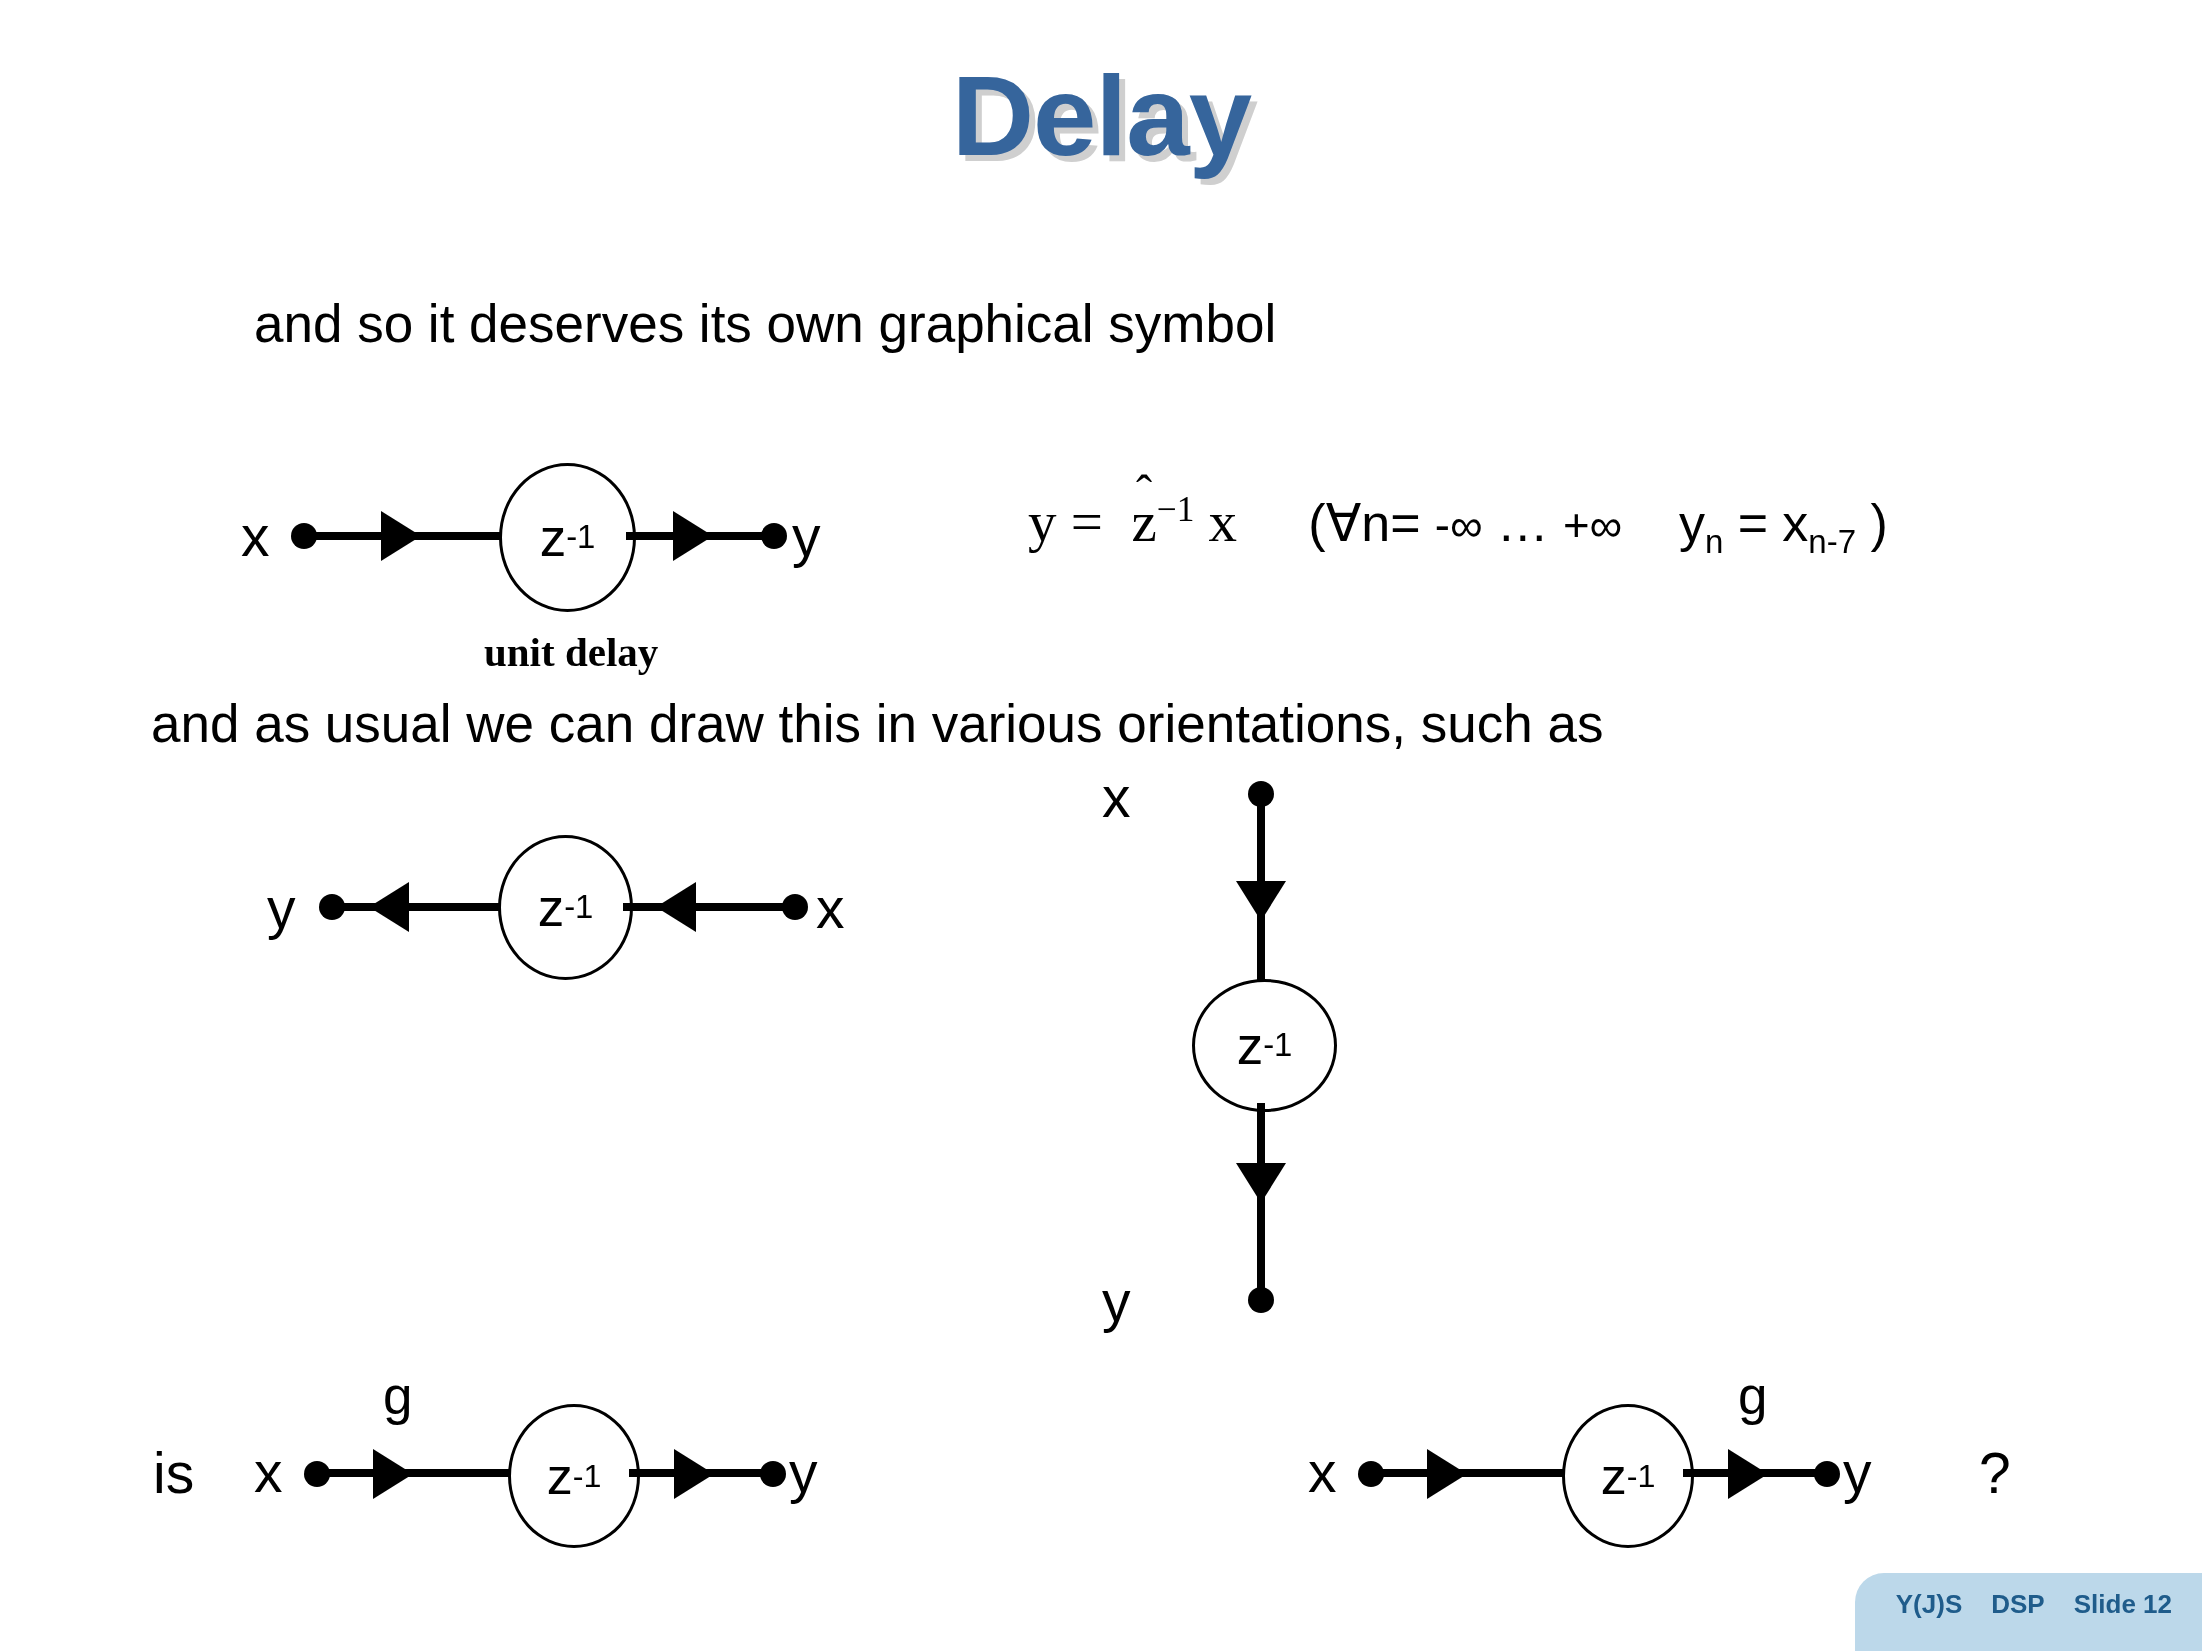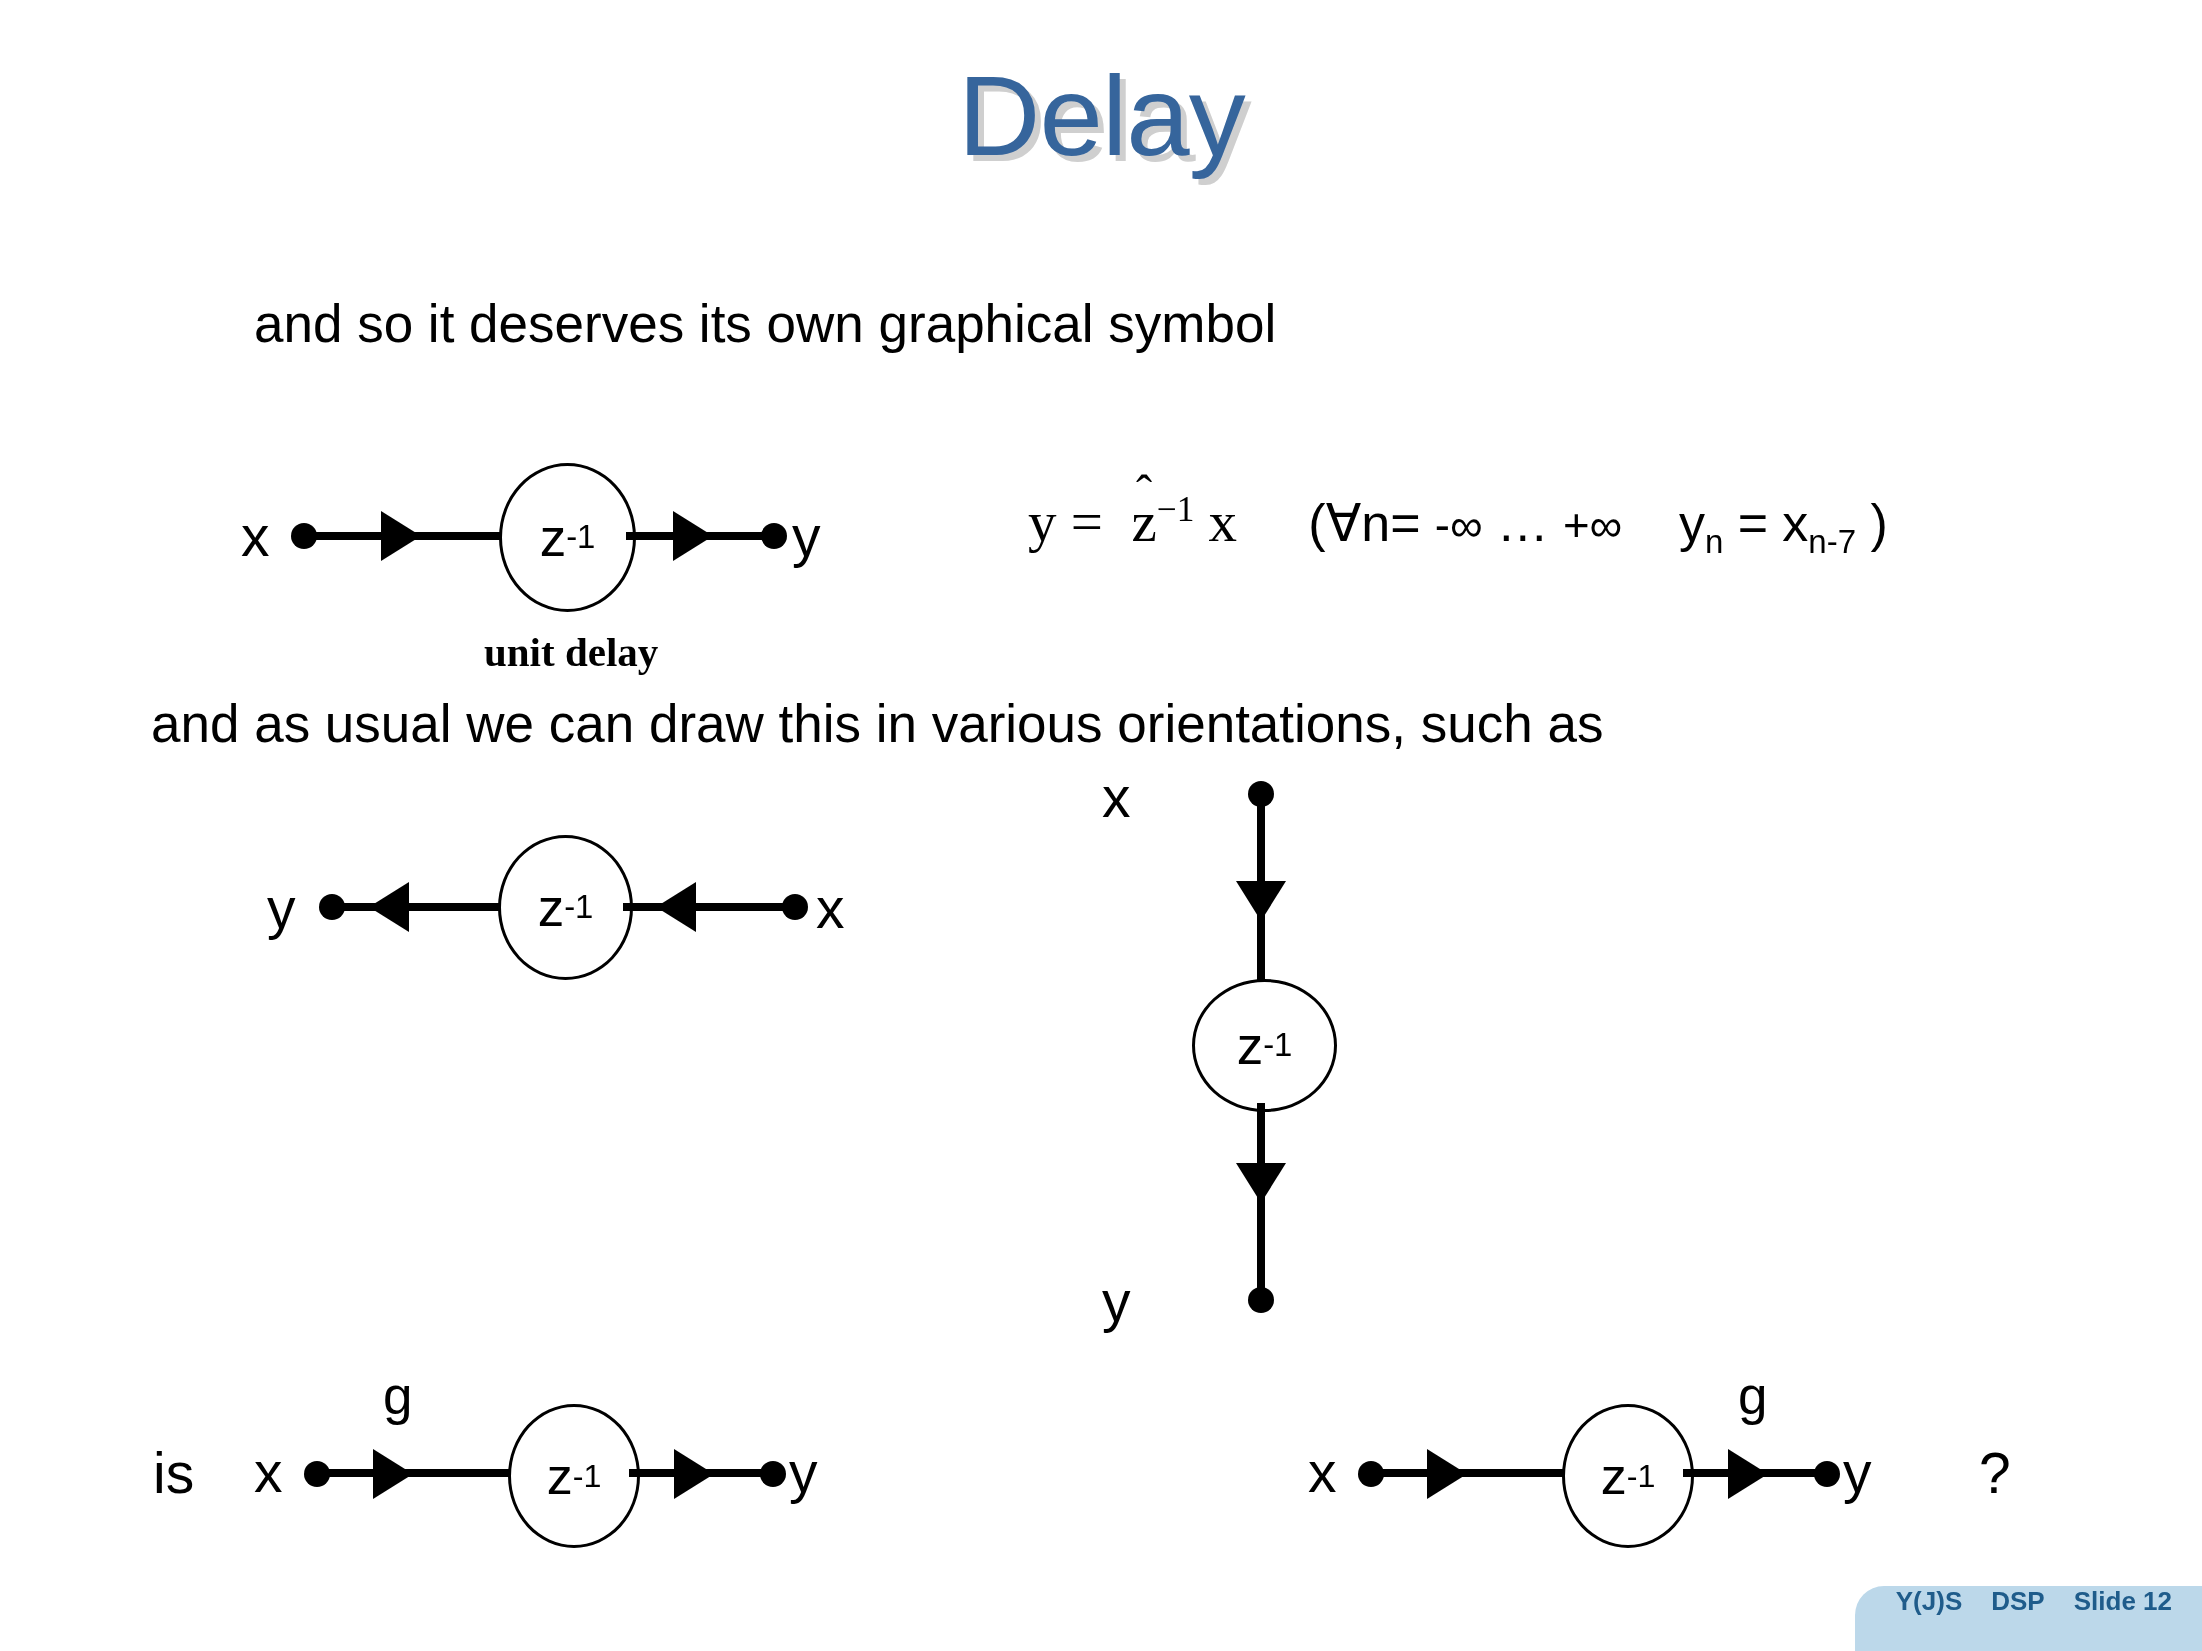--- a/index.html
+++ b/index.html
@@ -19,21 +19,21 @@
   }
 
   
   .title {
     position: absolute;
     left: 0;
     top: 50px;
     width: 2203px;
     text-align: center;
     font-size: 114px;
-    font-weight: normal;
+    font-weight: bold;
     color: #36659c;
     letter-spacing: -0.9px;
     text-shadow: 6px 6px 0 #cfcfcf;
     font-family: "Liberation Sans", sans-serif;
   }
 
   
   .para {
     position: absolute;
     font-size: 53px;
@@ -161,21 +161,22 @@
 
   
   .footer {
     position: absolute;
     right: 0;
     bottom: 0;
     height: 62px;
     background: #bcd8ea;
     border-top-left-radius: 29px;
     display: flex;
-    padding: 0 31px 4px 41px;
+    align-items: center;
+    padding: 0 31px 17px 41px;
     gap: 29px;
   }
   .footer span {
     font-size: 26px;
     font-weight: bold;
     color: #1f5c8b;
     font-family: "Liberation Sans", sans-serif;
     white-space: nowrap;
   }
 </style>

